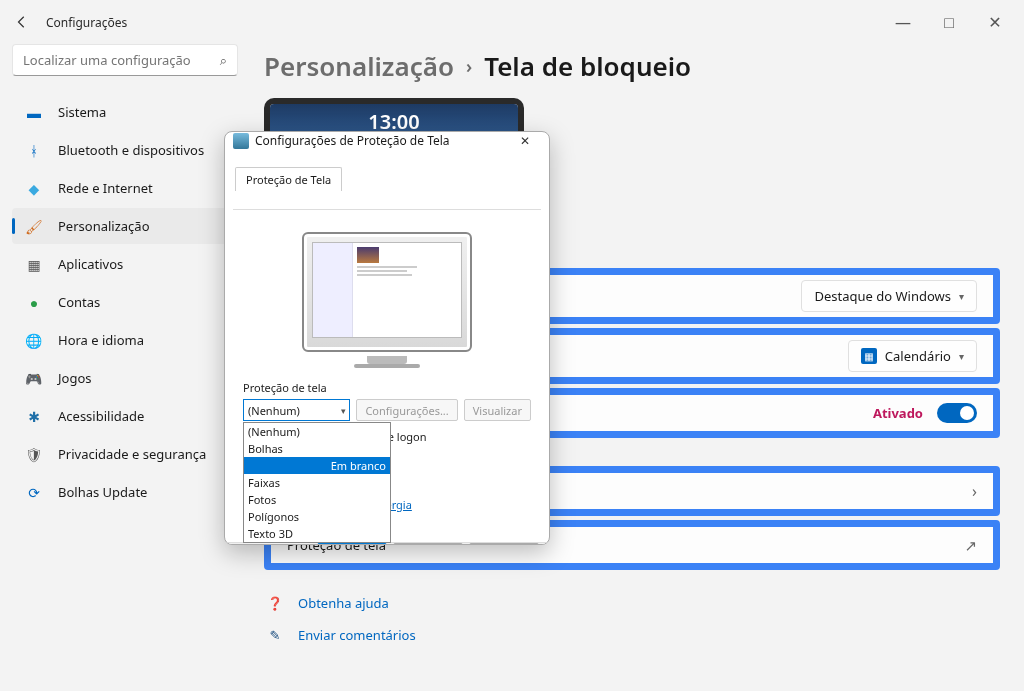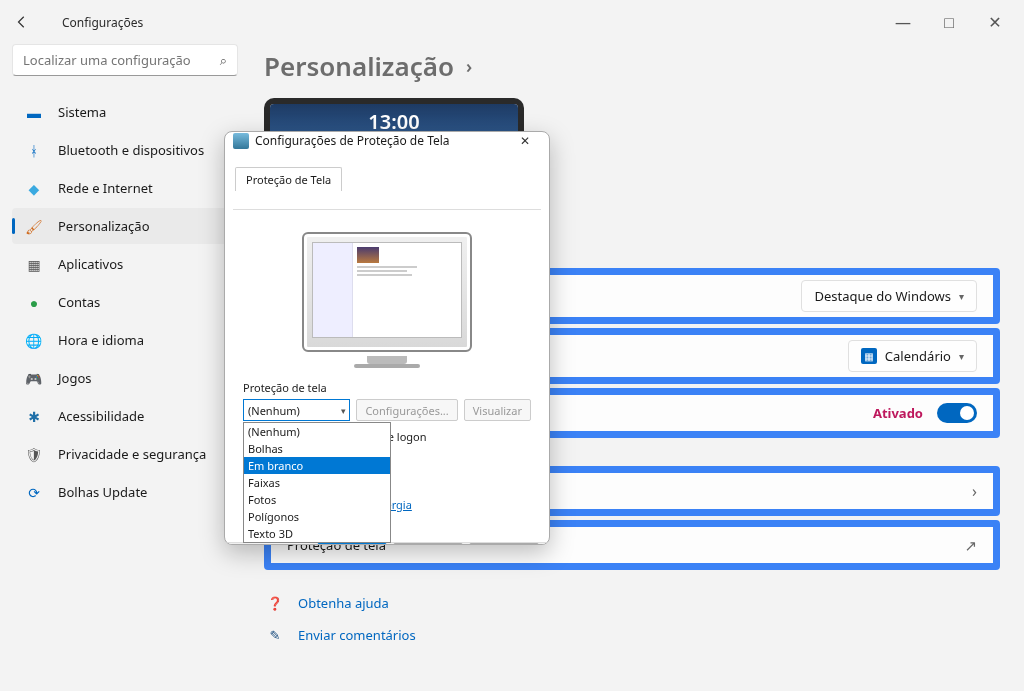--- a/index.html
+++ b/index.html
@@ -1,21 +1,21 @@
 <!DOCTYPE html>
 <html><head>
 <meta charset="utf-8">
 <style>
   * { box-sizing: border-box; margin: 0; padding: 0; font-family: "Segoe UI", system-ui, sans-serif; }
   body { width: 1024px; height: 691px; overflow: hidden; background: #f3f3f3; color: #1a1a1a; position: relative; }
 
   
   .titlebar { height: 44px; display: flex; align-items: center; padding: 0 6px; }
   .titlebar .back { width: 32px; height: 32px; display: flex; align-items: center; justify-content: center; border-radius: 4px; }
-  .titlebar .app-title { margin-left: 24px; font-size: 12px; color: #2b2b2b; }
+  .titlebar .app-title { margin-left: 8px; font-size: 12px; color: #2b2b2b; }
   .window-ctrls { margin-left: auto; display: flex; }
   .window-ctrls div { width: 46px; height: 30px; display: flex; align-items: center; justify-content: center; color: #555; }
 
   .layout { display: flex; height: calc(100% - 44px); }
   .sidebar { width: 250px; padding: 0 12px 12px 12px; }
   .search { background: #fff; border: 1px solid #e5e5e5; border-bottom: 1px solid #999; border-radius: 4px; height: 32px; display: flex; align-items: center; padding: 0 10px; margin-bottom: 18px; }
   .search input { border: none; outline: none; flex: 1; font-size: 13px; color: #0f766e; background: transparent; }
   .search .mag { color: #555; font-size: 13px; }
 
   .nav { display: flex; flex-direction: column; gap: 2px; }
@@ -63,21 +63,21 @@
   .monitor-base { width: 40px; height: 8px; background:#bbb; margin: 0 auto; border-radius: 0 0 3px 3px;}
   .monitor-foot { width: 66px; height: 4px; background:#aaa; margin: 0 auto; border-radius: 2px;}
 
   .section-label { font-size: 11px; color: #222; margin-top: 12px; margin-bottom: 4px; }
   .row { display:flex; gap:6px; align-items:center; }
   .combo { width: 146px; height: 22px; border: 1px solid #0078d4; font-size: 11px; padding: 0 4px; display:flex; align-items:center; justify-content: space-between; position:relative; background:#fff;}
   .btn-sm { height: 22px; border: 1px solid #ccc; background: #f7f7f7; font-size: 11px; padding: 0 8px; border-radius: 2px; color:#333; }
   .btn-sm.disabled { color: #999; }
   .combo-list { position: absolute; top: 22px; left: -1px; width: 148px; background: #fff; border: 1px solid #888; font-size: 11px; z-index: 5; }
   .combo-list div { padding: 1px 4px; }
-  .combo-list .sel { background: #0078d4; color: #fff; }
+  .combo-list .sel { background: #0078d4; color: #fff; text-align: right; }
   .reinit { font-size: 11px; margin-left: 6px; margin-top:8px; display:flex; align-items:center; gap:6px;}
   .energy { font-size: 11px; margin-top: 16px; color:#333; line-height:1.4; }
   .link { color: #0067c0; text-decoration: underline; font-size: 11px; display:inline-block; margin-top:6px; cursor:pointer;}
   .dlg-footer { height: 42px; background: #f0f0f0; border-top: 1px solid #ddd; display: flex; align-items: center; justify-content: flex-end; padding: 0 10px; gap: 6px; }
   .dlg-footer button { width: 70px; height: 22px; font-size: 11px; border: 1px solid #aaa; background: #fdfdfd; border-radius: 2px; }
   .dlg-footer button.primary { border: 1px solid #0078d4; box-shadow: inset 0 0 0 1px #0078d4; }
   .dlg-footer button.disabled { color: #999; }
 
   .ext-icon { color:#666; font-size:15px; }
 </style>
@@ -149,20 +149,21 @@
           <span class="icon" style="color:#0067c0">⟳</span>
           <span>Bolhas Update</span>
         </div>
     </div>
   </div>
 
   <div class="main">
     <div class="breadcrumb">
       <span class="parent">Personalização</span>
       <span class="chev">›</span>
+      <span>Tela de bloqueio</span>
     </div>
 
     <div class="preview">
       <div class="inner">
           <div class="time">13:00</div>
         </div>
     </div>
 
     <div class="cards">
       <div style="height:126px"></div>

